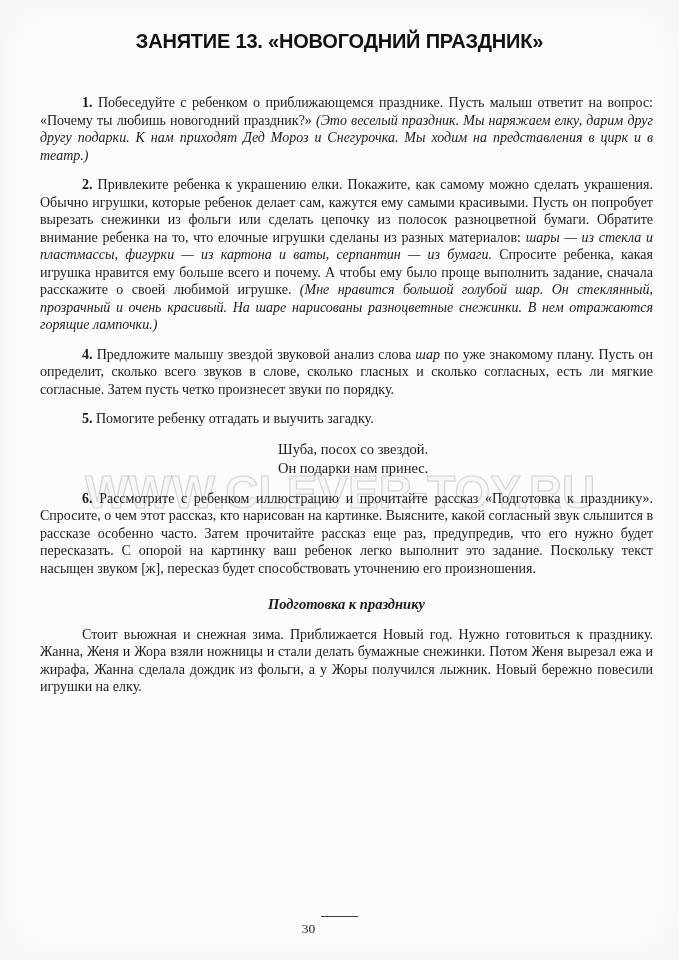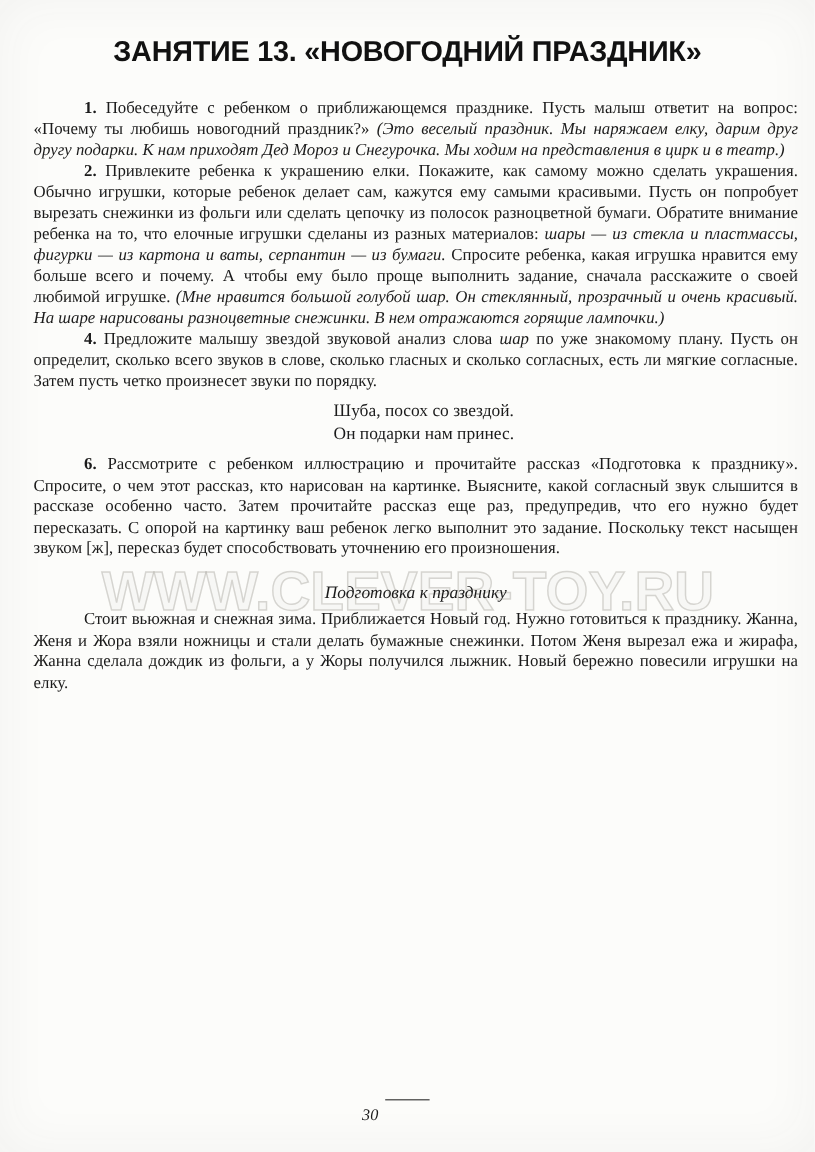--- a/index.html
+++ b/index.html
@@ -19,21 +19,21 @@
   }
   .title {
     position: absolute;
     top: 30px;
     left: 0;
     width: 100%;
     margin: 0;
     text-align: center;
     font-family: "Liberation Sans", sans-serif;
     font-weight: 700;
-    font-size: 24px;
+    font-size: 20px;
     letter-spacing: -0.2px;
     color: #111;
     z-index: 2;
   }
   .watermark {
     position: absolute;
     top: 460px;
     left: 20px;
     width: 640px;
     height: 64px;
@@ -55,77 +55,77 @@
     left: 28px;
     width: 637px;
     z-index: 2;
     font-size: 14px;
     line-height: 17.5px;
     text-align: justify;
     hyphens: auto;
     -webkit-hyphens: auto;
   }
   .para {
-    margin: 0;
+    margin: 12px;
     text-indent: 42px;
   }
   .para b { font-weight: 700; }
   .para i, .riddle i, .subtitle { font-style: italic; }
   .riddle {
     margin: 7px 0 7px 250px;
     font-size: 14.5px;
     line-height: 19px;
     text-align: left;
     text-indent: 0;
   }
   .subtitle {
     margin: 19px 0 5px 0;
     text-align: center;
-    font-weight: 400;
+    font-weight: 700;
     font-size: 14.5px;
     text-indent: 0;
   }
   .footer-rule {
     position: absolute;
     top: 916px;
     left: 321px;
     width: 37px;
     height: 0;
     border-top: 1.5px solid #3c3c3c;
     z-index: 2;
   }
   .page-number {
     position: absolute;
     top: 921px;
     left: 0;
     width: 617px;
     text-align: center;
     font-size: 13.5px;
     z-index: 2;
-    font-style: italic;
   }
 </style>
 </head>
 <body>
 
 <div class="page">
 
   <div class="watermark">WWW.CLEVER-TOY.RU</div>
 
   <h1 class="title">ЗАНЯТИЕ 13. «НОВОГОДНИЙ ПРАЗДНИК»</h1>
 
   <div class="content">
 
     <p class="para"><b>1.</b><span> Побеседуйте с ребенком о приближающемся празднике. Пусть малыш ответит на вопрос: «Почему ты любишь новогодний праздник?» </span><i>(Это веселый праздник. Мы наряжаем елку, дарим друг другу подарки. К нам приходят Дед Мороз и Снегурочка. Мы ходим на представления в цирк и в театр.)</i></p>
 
     <p class="para"><b>2.</b><span> Привлеките ребенка к украшению елки. Покажите, как самому можно сделать украшения. Обычно игрушки, которые ребенок делает сам, кажутся ему самыми красивыми. Пусть он попробует вырезать снежинки из фольги или сделать цепочку из полосок разноцветной бумаги. Обратите внимание ребенка на то, что елочные игрушки сделаны из разных материалов: </span><i>шары — из стекла и пластмассы, фигурки — из картона и ваты, серпантин — из бумаги.</i><span> Спросите ребенка, какая игрушка нравится ему больше всего и почему. А чтобы ему было проще выполнить задание, сначала расскажите о своей любимой игрушке. </span><i>(Мне нравится большой голубой шар. Он стеклянный, прозрачный и очень красивый. На шаре нарисованы разноцветные снежинки. В нем отражаются горящие лампочки.)</i></p>
 
 
     <p class="para"><b>4.</b><span> Предложите малышу звездой звуковой анализ слова </span><i>шар</i><span> по уже знакомому плану. Пусть он определит, сколько всего звуков в слове, сколько гласных и сколько согласных, есть ли мягкие согласные. Затем пусть четко произнесет звуки по порядку.</span></p>
 
+    <p class="para"><b>5.</b><span> Помогите ребенку отгадать и выучить загадку.</span></p>
 
     <div class="riddle">
       <div>Шуба, посох со звездой.</div>
       <div>Он подарки нам принес.</div>
     </div>
 
     <p class="para"><b>6.</b><span> Рассмотрите с ребенком иллюстрацию и прочитайте рассказ «Подготовка к празднику». Спросите, о чем этот рассказ, кто нарисован на картинке. Выясните, какой согласный звук слышится в рассказе особенно часто. Затем прочитайте рассказ еще раз, предупредив, что его нужно будет пересказать. С опорой на картинку ваш ребенок легко выполнит это задание. Поскольку текст насыщен звуком [ж], пересказ будет способствовать уточнению его произношения.</span></p>
 
     <p class="para subtitle">Подготовка к празднику</p>
 

